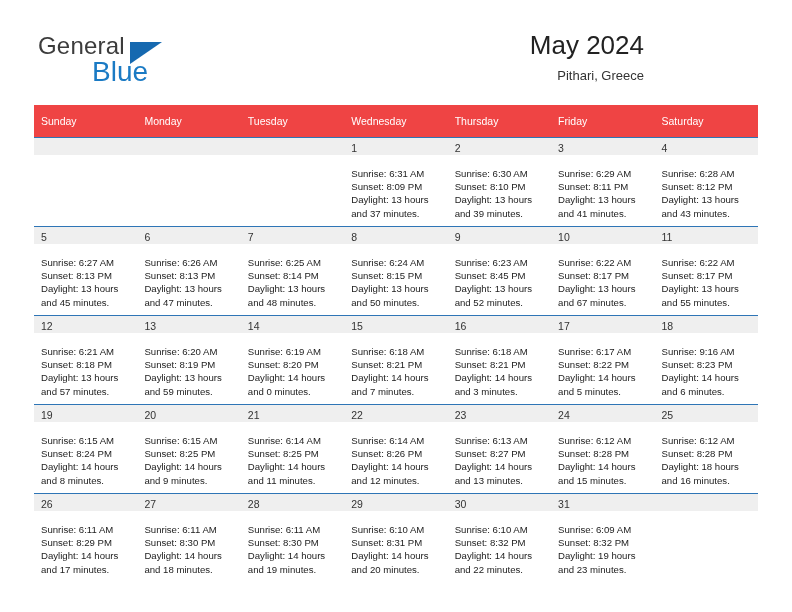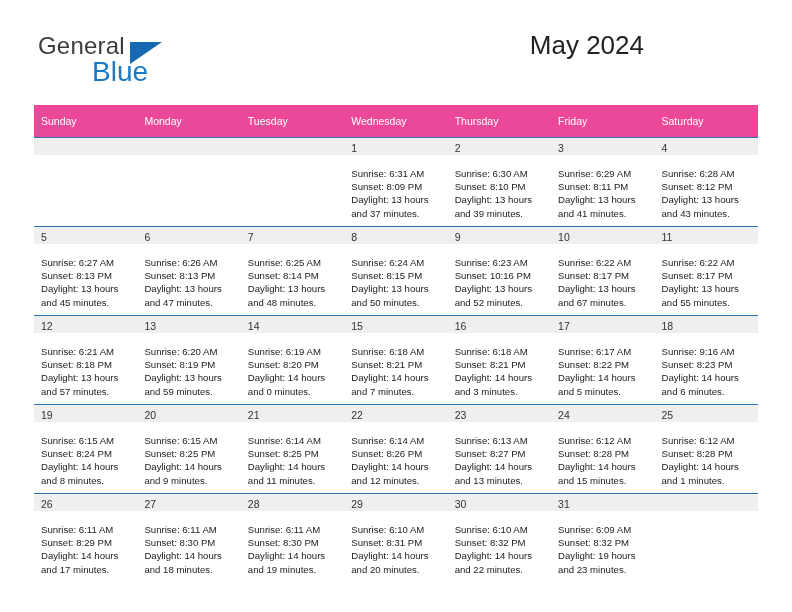--- a/index.html
+++ b/index.html
@@ -90,21 +90,21 @@
   .calendar {
     position: absolute;
     left: 34px;
     top: 105px;
     width: 724px;
     border-collapse: collapse;
     table-layout: fixed;
   }
 
   .calendar th {
-    background: #ec4899;
+    background: #ef4444;
     color: #ffffff;
     font-size: 10.5px;
     font-weight: normal;
     text-align: left;
     padding: 6px 0 6px 7px;
     height: 20px;
     border: none;
   }
 
   .calendar td {
@@ -158,20 +158,21 @@
   <div class="header">
 
     <div class="brand">
       <span class="brand-general">General</span>
       <span class="brand-triangle"></span>
       <span class="brand-blue">Blue</span>
     </div>
 
     <div class="title-block">
       <div class="cal-title">May 2024</div>
+      <div class="cal-subtitle">Pithari, Greece</div>
     </div>
 
   </div>
 
   <table class="calendar">
     <thead>
       <tr>
         <th>Sunday</th>
         <th>Monday</th>
         <th>Tuesday</th>
@@ -278,21 +279,21 @@
                 <div>Sunset: 8:15 PM</div>
                 <div class="daylight-line">Daylight: 13 hours and 50 minutes.</div>
               </div>
             </div>
           </td>
           <td>
             <div class="daycell">
               <div class="daynum-band"><span class="daynum">9</span></div>
               <div class="daybody">
                 <div>Sunrise: 6:23 AM</div>
-                <div>Sunset: 10:16 PM</div>
+                <div>Sunset: 8:45 PM</div>
                 <div class="daylight-line">Daylight: 13 hours and 52 minutes.</div>
               </div>
             </div>
           </td>
           <td>
             <div class="daycell">
               <div class="daynum-band"><span class="daynum">10</span></div>
               <div class="daybody">
                 <div>Sunrise: 6:22 AM</div>
                 <div>Sunset: 8:17 PM</div>
@@ -443,21 +444,21 @@
                 <div class="daylight-line">Daylight: 14 hours and 15 minutes.</div>
               </div>
             </div>
           </td>
           <td>
             <div class="daycell">
               <div class="daynum-band"><span class="daynum">25</span></div>
               <div class="daybody">
                 <div>Sunrise: 6:12 AM</div>
                 <div>Sunset: 8:28 PM</div>
-                <div class="daylight-line">Daylight: 14 hours and 1 minutes.</div>
+                <div class="daylight-line">Daylight: 18 hours and 16 minutes.</div>
               </div>
             </div>
           </td>
         </tr>
         <tr>
           <td>
             <div class="daycell">
               <div class="daynum-band"><span class="daynum">26</span></div>
               <div class="daybody">
                 <div>Sunrise: 6:11 AM</div>

